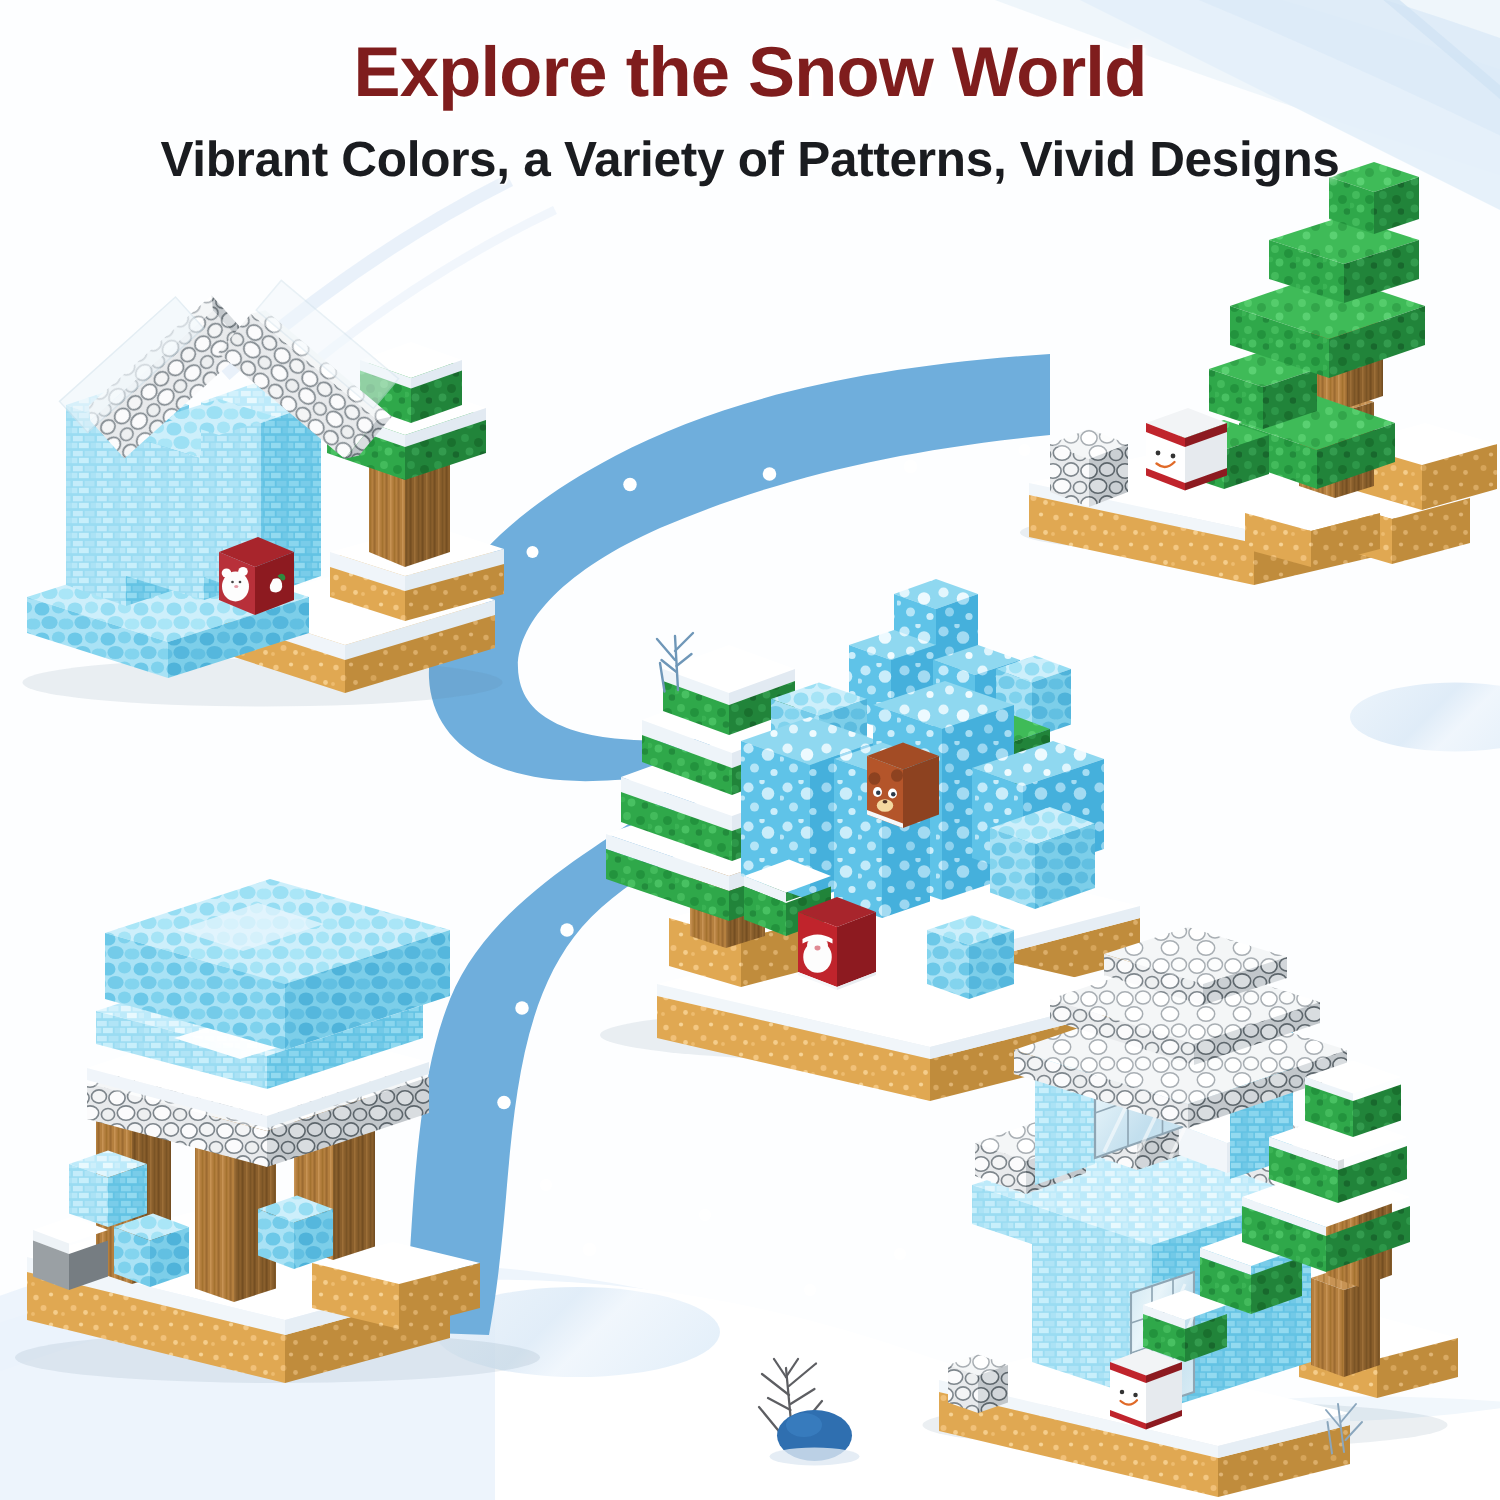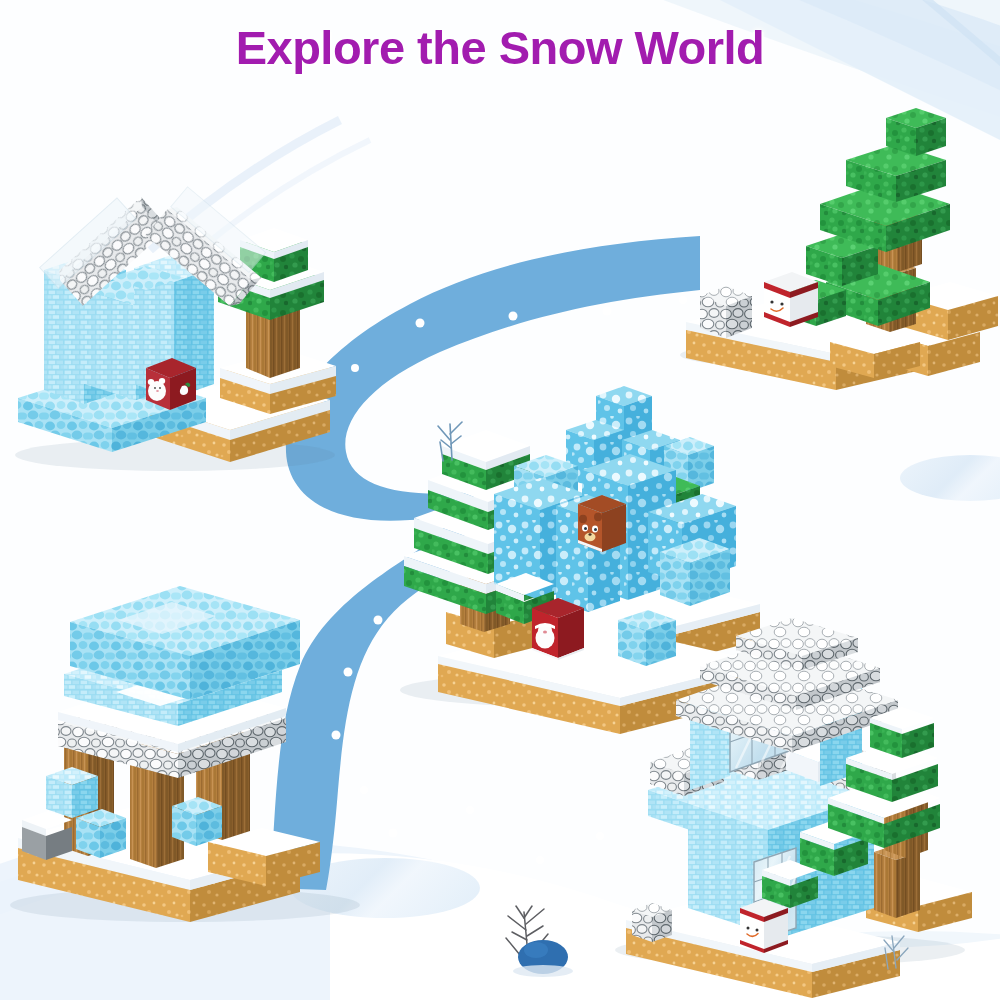--- a/index.html
+++ b/index.html
@@ -27,21 +27,21 @@
 
   
   .title-wrap {
     position: absolute; left: 0; top: 22px; width: 1000px;
     text-align: center; z-index: 40;
   }
   #title {
     font-size: 47px;
     font-weight: 700;
     letter-spacing: -0.5px;
-    color: #a21caf;
+    color: #7f1d1d;
     text-shadow: 0 0 3px #fff, 0 0 6px #fff, 0 0 9px #fff, 2px 2px 0 #fff, -2px 2px 0 #fff;
     line-height: 1.12;
   }
   #subtitle {
     margin-top: 10px;
     font-size: 33px;
     font-weight: 600;
     color: #1a1c20;
     line-height: 1.25;
     letter-spacing: -0.2px;
@@ -920,15 +920,16 @@
       </g>
       <ellipse cx="543" cy="957" rx="25" ry="17" fill="#2f6fb0"></ellipse>
       <ellipse cx="536" cy="950" rx="12" ry="8" fill="#3a7ec0" opacity="0.8"></ellipse>
       <ellipse cx="543" cy="971" rx="30" ry="6" fill="#dfe9f3" opacity="0.8"></ellipse>
     </g>
 
   </svg>
 
   <div class="title-wrap">
     <div id="title">Explore the Snow World</div>
+    <div id="subtitle">Vibrant Colors, a Variety of Patterns, Vivid Designs</div>
   </div>
 
 </div>
 
 </body></html>

